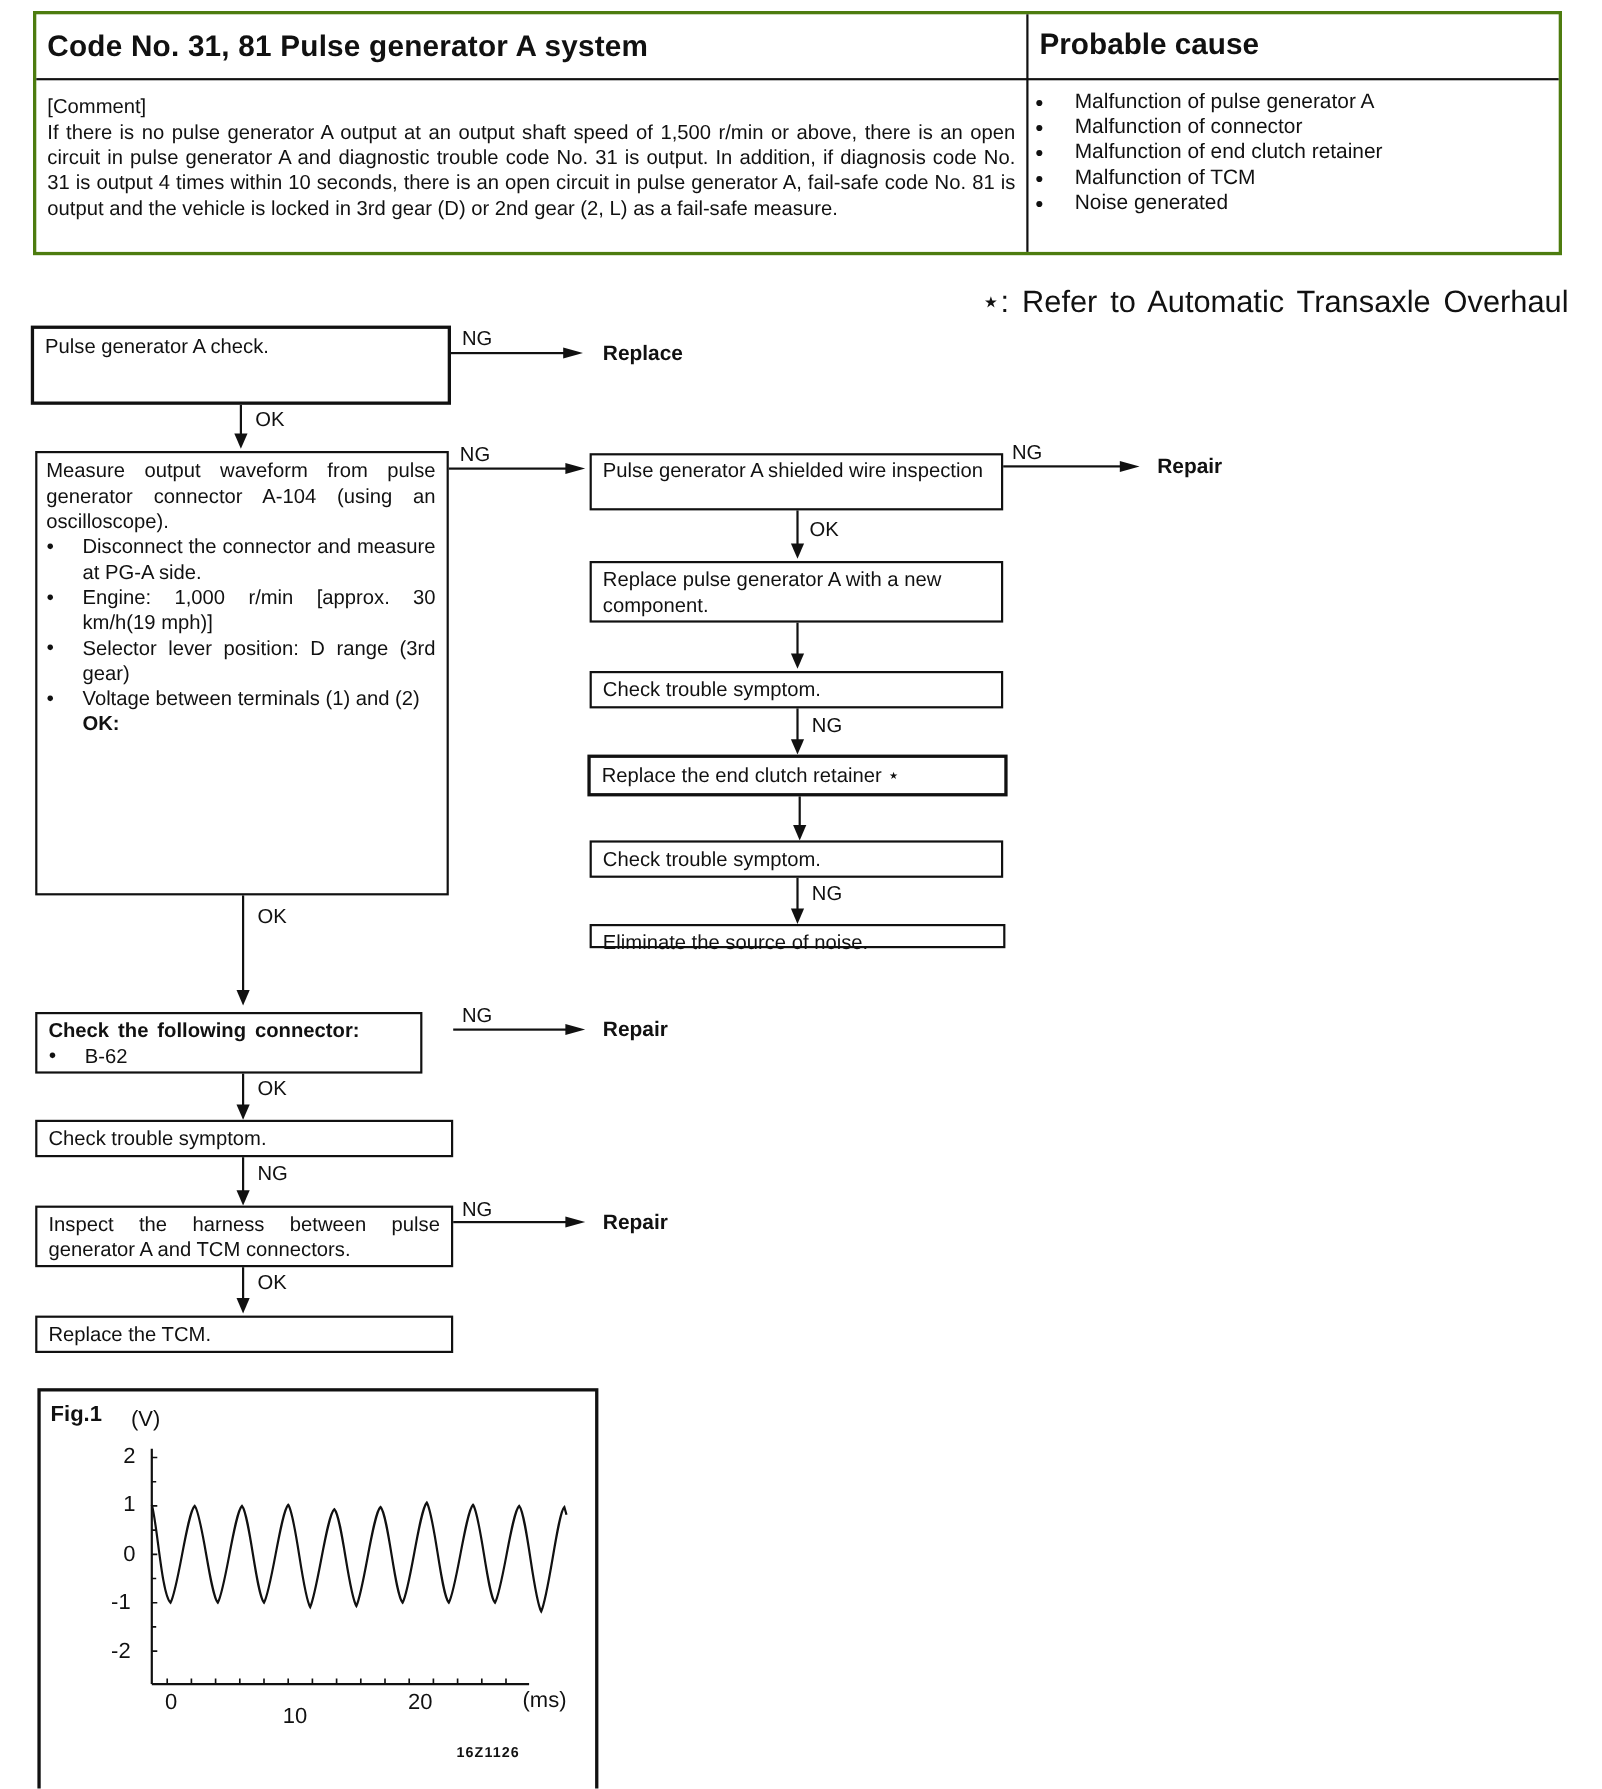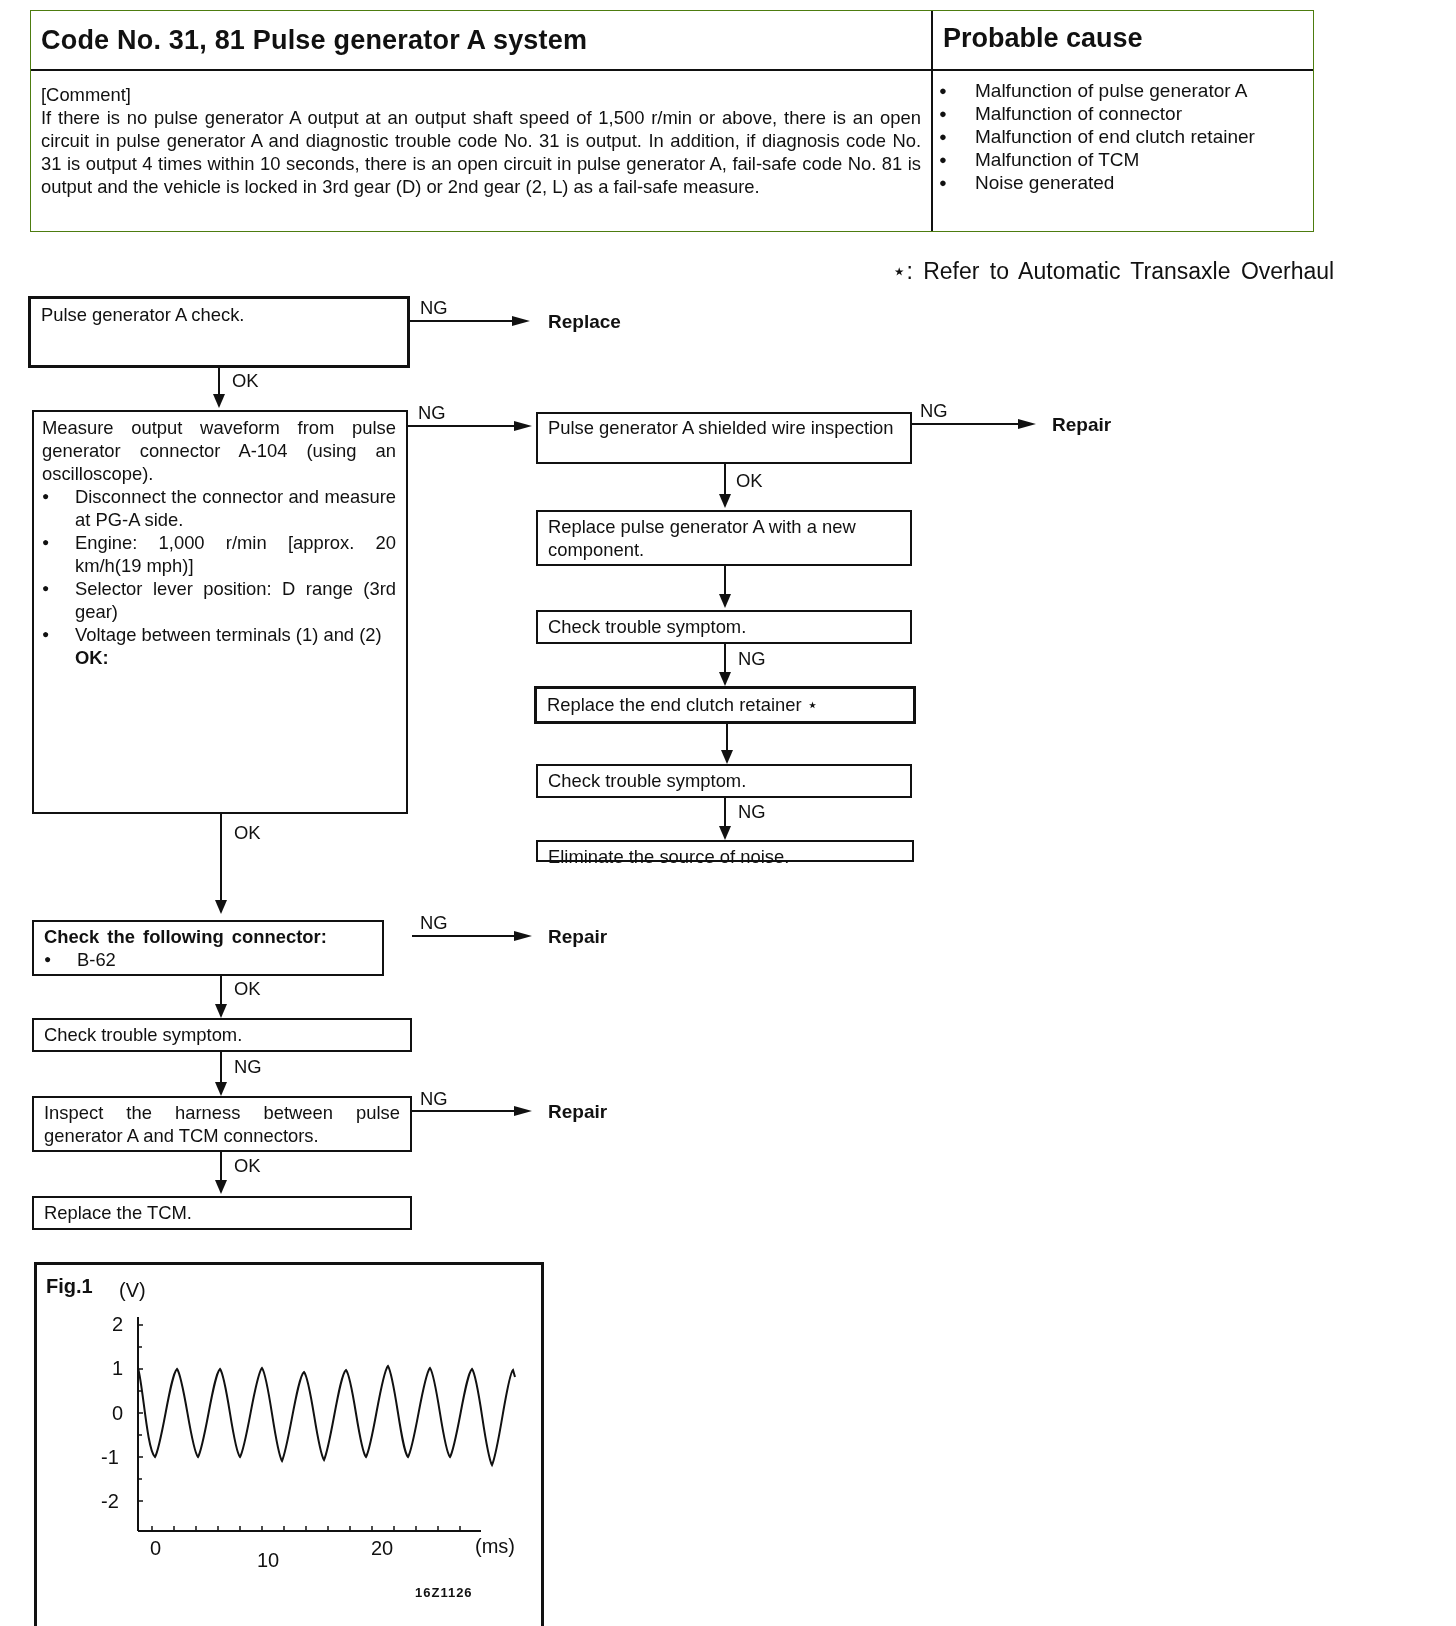--- a/index.html
+++ b/index.html
@@ -2,30 +2,30 @@
 <html><head>
 <meta charset="utf-8">
 <style>
   html, body { margin: 0; padding: 0; background: #ffffff; }
   body {
     width: 1456px; height: 1626px; position: relative; overflow: hidden;
     font-family: "Liberation Sans", sans-serif; color: #111111;
   }
   .abs { position: absolute; }
   
-  .hdr-table { position: absolute; left: 30px; top: 10px; width: 1284px; height: 222px; border: 1px solid #4d7c0f; box-sizing: border-box; }
+  .hdr-table { position: absolute; left: 30px; top: 10px; width: 1390px; height: 222px; border: 3px solid #4d7c0f; box-sizing: border-box; }
   .hdr-title-row { position: absolute; left: 0; top: 0; right: 0; height: 58px; border-bottom: 2px solid #111; }
   .hdr-divider { position: absolute; left: 900px; top: 0; bottom: 0; border-left: 2px solid #111; }
   .hdr-title { position: absolute; left: 10px; top: 14px; font-size: 27px; font-weight: bold; letter-spacing: 0.2px; }
   .hdr-cause-title { position: absolute; left: 912px; top: 12px; font-size: 27px; font-weight: bold; }
   .comment { position: absolute; left: 10px; top: 72px; width: 880px; font-size: 18.4px; line-height: 23px; text-align: justify; }
   .causes { position: absolute; left: 908px; top: 68px; font-size: 19px; line-height: 23px; list-style: none; margin: 0; padding: 0; }
   .causes li { position: relative; padding-left: 36px; }
   .causes li::before { content: "\25CF"; position: absolute; left: 0; top: 0; font-size: 13px; }
-  .note { position: absolute; left: 892px; top: 258px; font-size: 23px; word-spacing: 4px; }
+  .note { position: absolute; left: 892px; top: 258px; font-size: 28px; word-spacing: 4px; }
   
   .box { position: absolute; border: 2px solid #111; box-sizing: border-box; background: #fff; font-size: 18.4px; line-height: 23px; padding: 4px 10px; }
   .box.thick { border-width: 3px; }
   .vline { position: absolute; width: 0; border-left: 2px solid #111; }
   .hline { position: absolute; height: 0; border-top: 2px solid #111; }
   .arrow-down { position: absolute; width: 0; height: 0; border-left: 6px solid transparent; border-right: 6px solid transparent; border-top: 14px solid #111; }
   .arrow-right { position: absolute; width: 0; height: 0; border-top: 5px solid transparent; border-bottom: 5px solid transparent; border-left: 18px solid #111; }
   .lbl { position: absolute; font-size: 18.4px; }
   .result { position: absolute; font-size: 19px; font-weight: bold; }
   .blist { list-style: none; margin: 0; padding: 0; }
@@ -71,21 +71,21 @@
 <div class="lbl" style="left:420px;top:297px;">NG</div>
 <div class="result" style="left:548px;top:311px;">Replace</div>
 <div class="vline" style="left:218px;top:368px;height:30px;"></div>
 <div class="arrow-down" style="left:213px;top:394px;"></div>
 <div class="lbl" style="left:232px;top:370px;">OK</div>
 
 <div class="box" style="left:32px;top:410px;width:376px;height:404px;padding:4px 10px 4px 8px;">
   <div class="just">Measure output waveform from pulse generator connector A-104 (using an oscilloscope).</div>
   <ul class="blist">
     <li class="just">Disconnect the connector and measure at PG-A side.</li>
-    <li class="just">Engine: 1,000 r/min [approx. 20 km/h(19 mph)]</li>
+    <li class="just">Engine: 1,000 r/min [approx. 30 km/h(19 mph)]</li>
     <li class="just">Selector lever position: D range (3rd gear)</li>
     <li class="just">Voltage between terminals (1) and (2)</li>
   </ul>
   <div class="ok-row" style="padding-left:33px;">
     <span class="k">OK:</span>
   </div>
 </div>
 <div class="hline" style="left:408px;top:425px;width:112px;"></div>
 <div class="arrow-right" style="left:514px;top:421px;"></div>
 <div class="lbl" style="left:418px;top:402px;">NG</div>

